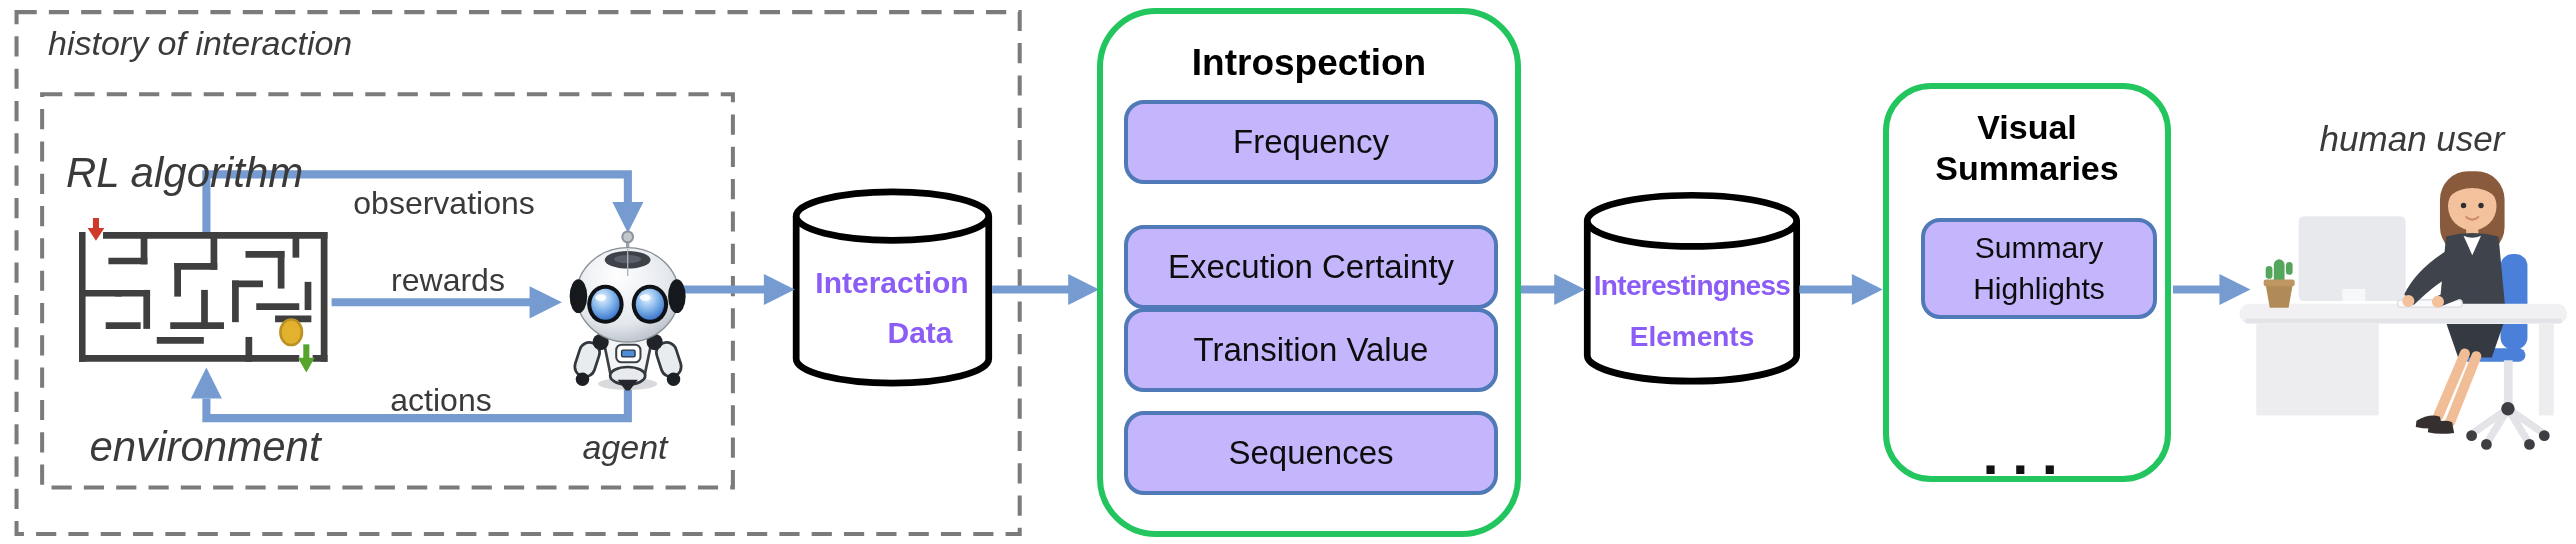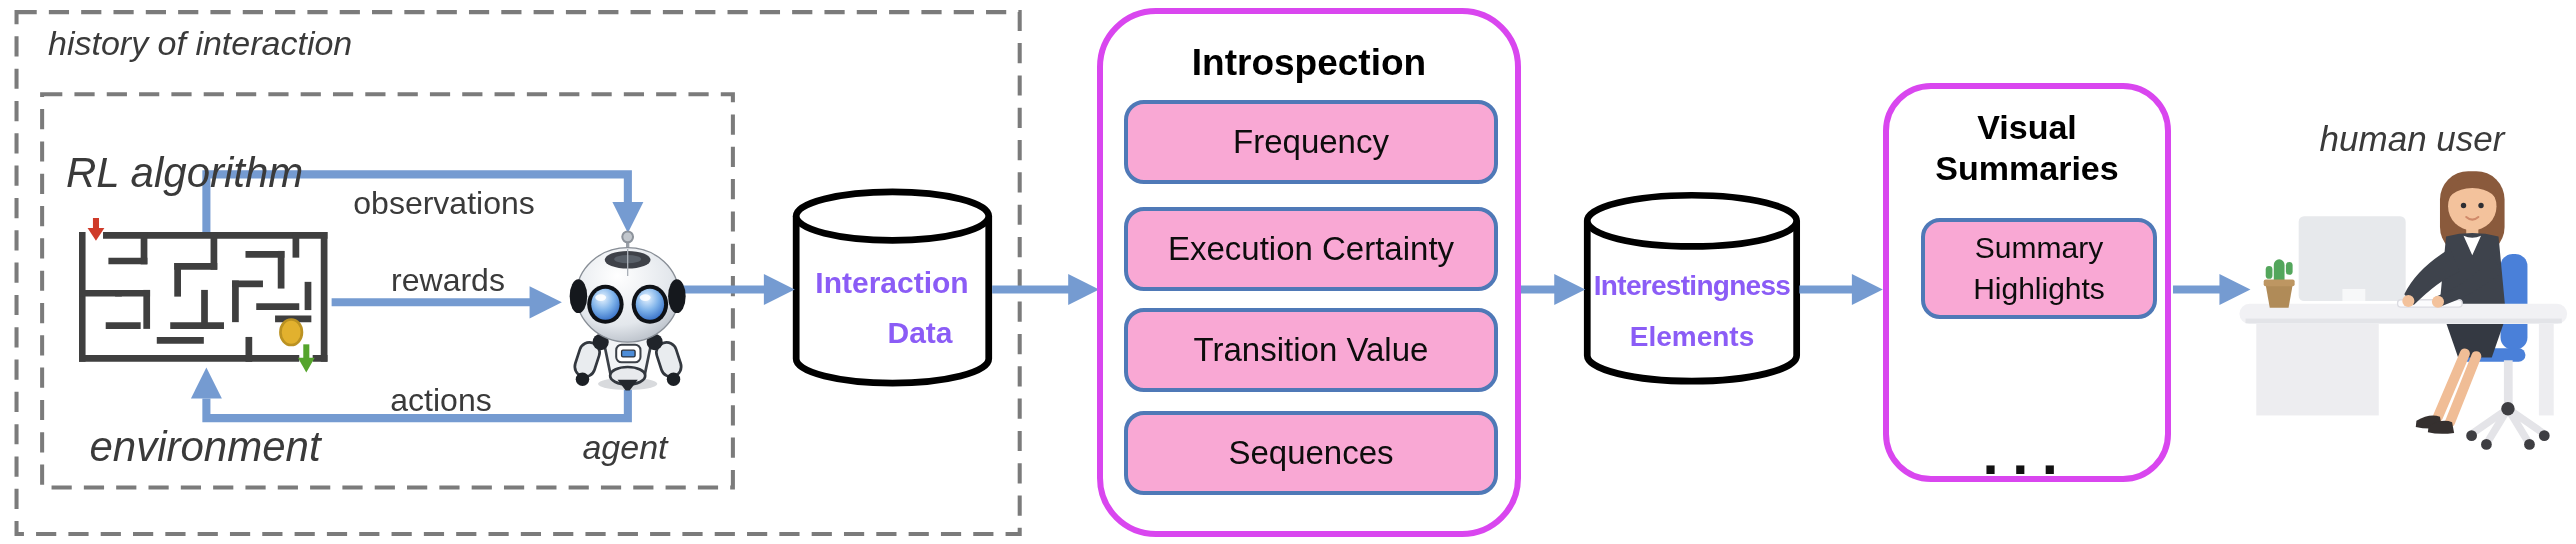--- a/index.html
+++ b/index.html
@@ -13,31 +13,31 @@
   .center{transform:translate(-50%,-50%);text-align:center;}
   #history-label{left:48px;top:24px;font-size:34px;}
   #rl-label{left:66px;top:106px;font-size:42px;margin-top:43px;}
   #observations-label{left:444px;top:203px;font-size:32px;}
   #rewards-label{left:448px;top:280px;font-size:32px;}
   #actions-label{left:441px;top:400px;font-size:32px;}
   #environment-label{left:205px;top:447px;font-size:42px;}
   #agent-label{left:625px;top:447px;font-size:34px;}
   #human-user-label{left:2412px;top:139px;font-size:35px;}
   
-  .panel{position:absolute;background:#fff;border:6px solid #d946ef;box-sizing:border-box;}
+  .panel{position:absolute;background:#fff;border:6px solid #22c55e;box-sizing:border-box;}
   #introspection-panel{left:1097px;top:8px;width:424px;height:529px;border-radius:59px;}
   #vs-panel{left:1883px;top:83px;width:288px;height:399px;border-radius:48px;}
   .panel-title{position:absolute;width:100%;text-align:center;font-weight:bold;color:#000;}
   #introspection-title{top:28px;font-size:37px;}
   #vs-title{top:17.5px;font-size:34px;line-height:1.22;padding:0 31px;box-sizing:border-box;white-space:normal;}
-  .panel-item{position:absolute;background:#f9a8d4;border:4px solid #4f79b7;box-sizing:border-box;
+  .panel-item{position:absolute;background:#c4b5fd;border:4px solid #4f79b7;box-sizing:border-box;
               display:flex;align-items:center;justify-content:center;text-align:center;color:#0d0d0d;}
   .ip-item{left:21px;width:374px;height:84px;border-radius:20px;font-size:33px;}
   #ip-item-0{top:86px;}
-  #ip-item-1{top:193px;text-align:center;}
+  #ip-item-1{top:211px;text-align:center;}
   #ip-item-2{top:294px;}
   #ip-item-3{top:397px;}
   .vs-item{left:32px;width:236px;border-radius:19px;font-size:30px;line-height:1.35;white-space:normal;padding:0 13.5px;}
   #vs-item-0{top:129px;height:101px;}
   #vs-item-1{top:246px;height:98px;}
   #vs-more{position:absolute;left:0;top:331px;width:100%;text-align:center;
            font-size:58px;font-weight:bold;letter-spacing:13.5px;line-height:67px;color:#111;}
   
   .cyl-text{position:absolute;text-align:center;font-weight:bold;color:#8b5cf6;transform:translate(-50%,-50%);}
   #cyl1-l1{left:892px;top:283px;font-size:30px;}

